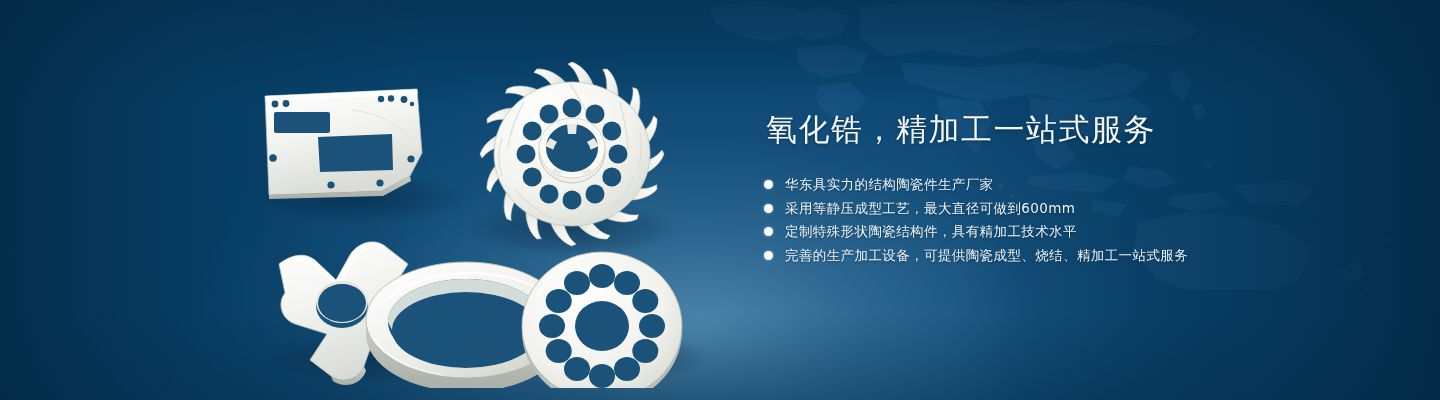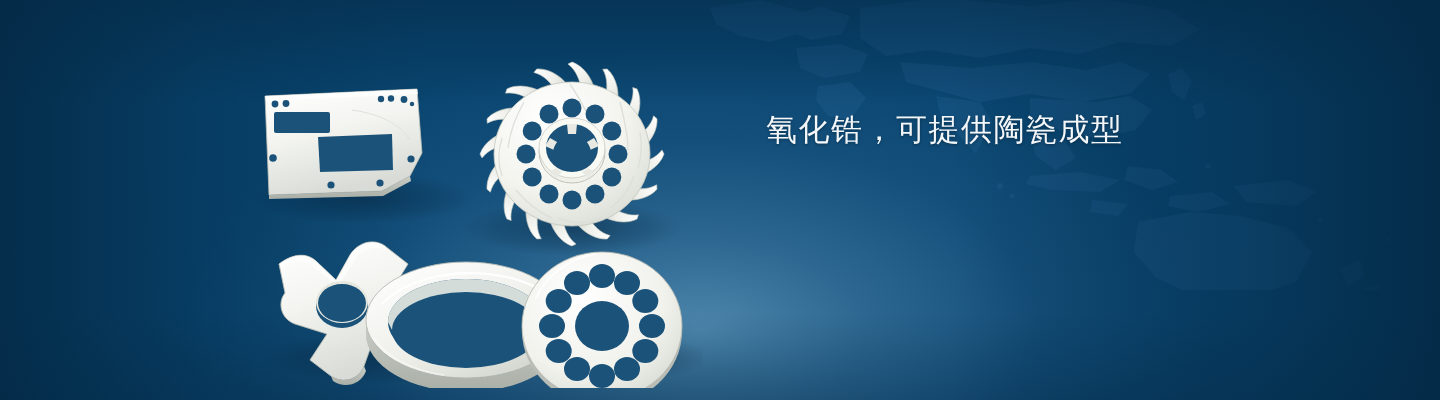--- a/index.html
+++ b/index.html
@@ -365,16 +365,34 @@
         </g>
 
         <ellipse cx="0" cy="0" rx="27" ry="25" fill="#1b5279"></ellipse>
 
         <path d="M-66,-28 a80,74 0 0,1 60,-44" fill="none" stroke="#ffffff" stroke-width="2" opacity="0.8"></path>
       </g>
     </svg>
   </div>
 
   <div class="copy">
-    <h1 class="headline">氧化锆，可提供陶瓷成型</h1>
+    <h1 class="headline">氧化锆，精加工一站式服务</h1>
+    <ul class="bullets">
+      <li class="bullet">
+        <span class="bullet-dot"></span>
+        <span class="bullet-text">华东具实力的结构陶瓷件生产厂家</span>
+      </li>
+      <li class="bullet">
+        <span class="bullet-dot"></span>
+        <span class="bullet-text">采用等静压成型工艺，最大直径可做到600mm</span>
+      </li>
+      <li class="bullet">
+        <span class="bullet-dot"></span>
+        <span class="bullet-text">定制特殊形状陶瓷结构件，具有精加工技术水平</span>
+      </li>
+      <li class="bullet">
+        <span class="bullet-dot"></span>
+        <span class="bullet-text">完善的生产加工设备，可提供陶瓷成型、烧结、精加工一站式服务</span>
+      </li>
+    </ul>
   </div>
 
 </div>
 
 </body></html>

